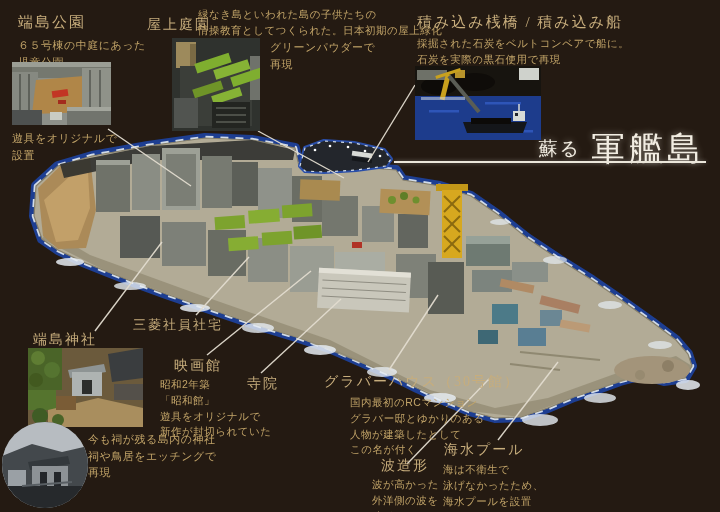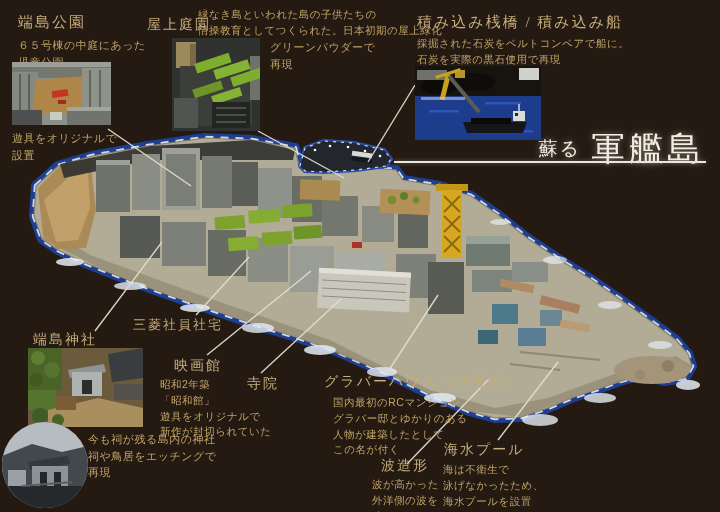--- a/index.html
+++ b/index.html
@@ -307,21 +307,21 @@
 
   <div class="hd" style="left:174px;top:357px;font-size:14px">映画館</div>
   <div class="txt" style="left:160px;top:377px">昭和2年築
 「昭和館」
 遊具をオリジナルで
 新作が封切られていた</div>
 
   <div class="hd" style="left:247px;top:375px;font-size:14px">寺院</div>
 
   <div class="hd" style="left:324px;top:373px;font-size:14px">グラバーハウス（30号館）</div>
-  <div class="txt" style="left:333px;top:395px">国内最初のRCマンション
+  <div class="txt" style="left:350px;top:395px">国内最初のRCマンション
 グラバー邸とゆかりのある
 人物が建築したとして
 この名が付く</div>
 
   <div class="hd" style="left:381px;top:457px;font-size:14px">波造形</div>
   <div class="txt" style="left:372px;top:477px">波が高かった
 外洋側の波を
 造形</div>
 
   <div class="hd" style="left:444px;top:441px;font-size:14px">海水プール</div>

